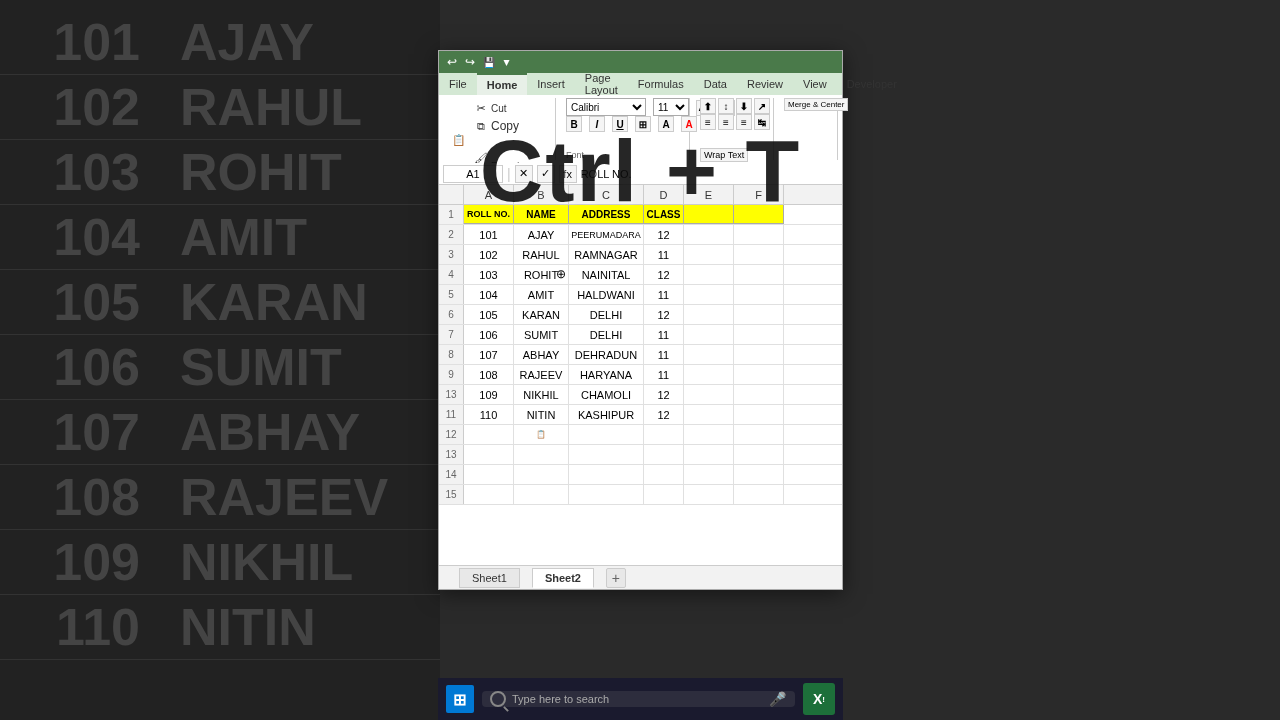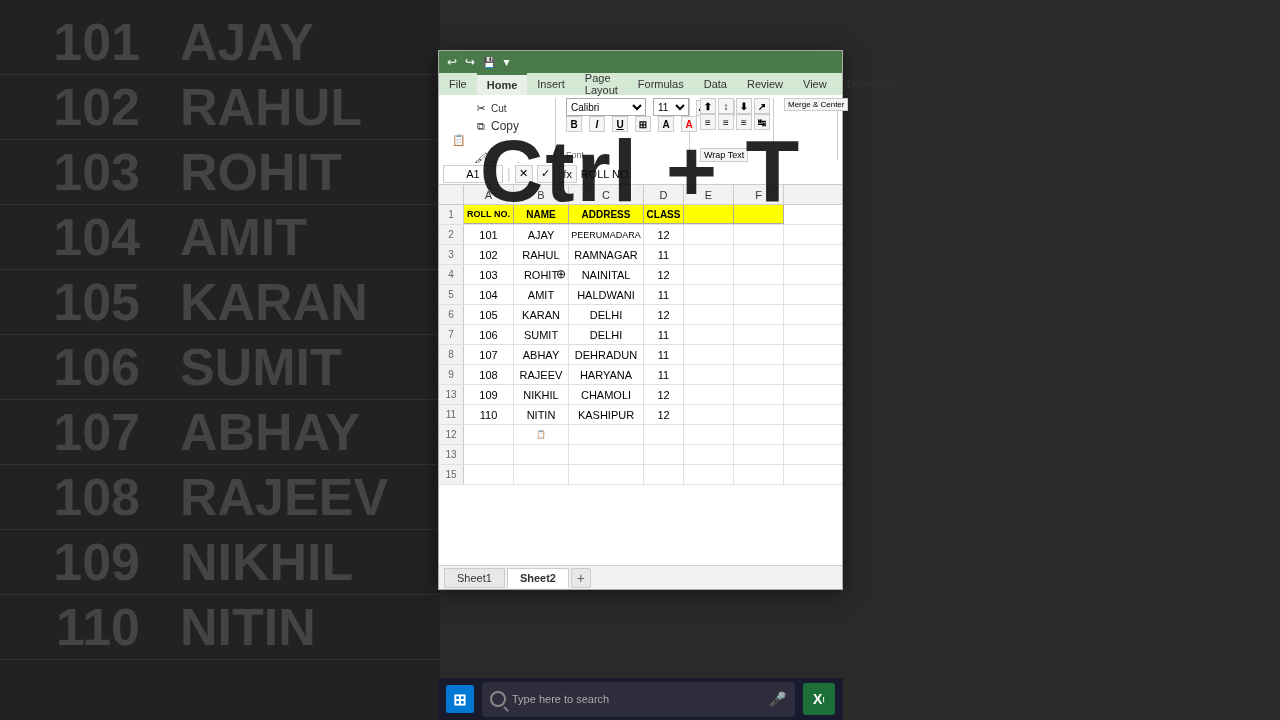--- a/index.html
+++ b/index.html
@@ -321,22 +321,22 @@
     .col-e { width: 50px; }
     .col-f { width: 50px; }
 
     
     .sheet-tabs {
       display: flex;
       align-items: center;
       height: 24px;
       background: #f2f2f2;
       border-top: 1px solid #ccc;
-      padding-left: 5px;
-      gap: 2px;
+      padding-left: 20px;
+      gap: 12px;
     }
 
     .sheet-tab {
       padding: 3px 12px;
       font-size: 11px;
       border: 1px solid #ccc;
       cursor: pointer;
       background: #e8e8e8;
       color: #333;
     }
@@ -383,21 +383,21 @@
       display: flex;
       align-items: center;
       justify-content: center;
       color: white;
       font-size: 16px;
       font-weight: bold;
     }
 
     .taskbar-search {
       flex: 1;
-      height: 35px;
+      height: 16px;
       background: #2d2d3d;
       border-radius: 4px;
       display: flex;
       align-items: center;
       padding: 0 8px;
       gap: 6px;
     }
 
     .search-circle {
       width: 16px;
@@ -778,20 +778,29 @@
     <div class="grid-row data-row">
       <div class="grid-row-num">13</div>
       <div class="grid-cell col-a"></div>
       <div class="grid-cell col-b"></div>
       <div class="grid-cell col-c"></div>
       <div class="grid-cell col-d"></div>
       <div class="grid-cell col-e"></div>
       <div class="grid-cell col-f"></div>
     </div>
 
+    <div class="grid-row data-row">
+      <div class="grid-row-num">14</div>
+      <div class="grid-cell col-a"></div>
+      <div class="grid-cell col-b"></div>
+      <div class="grid-cell col-c"></div>
+      <div class="grid-cell col-d"></div>
+      <div class="grid-cell col-e"></div>
+      <div class="grid-cell col-f"></div>
+    </div>
 
     <div class="grid-row data-row">
       <div class="grid-row-num">15</div>
       <div class="grid-cell col-a"></div>
       <div class="grid-cell col-b"></div>
       <div class="grid-cell col-c"></div>
       <div class="grid-cell col-d"></div>
       <div class="grid-cell col-e"></div>
       <div class="grid-cell col-f"></div>
     </div>

